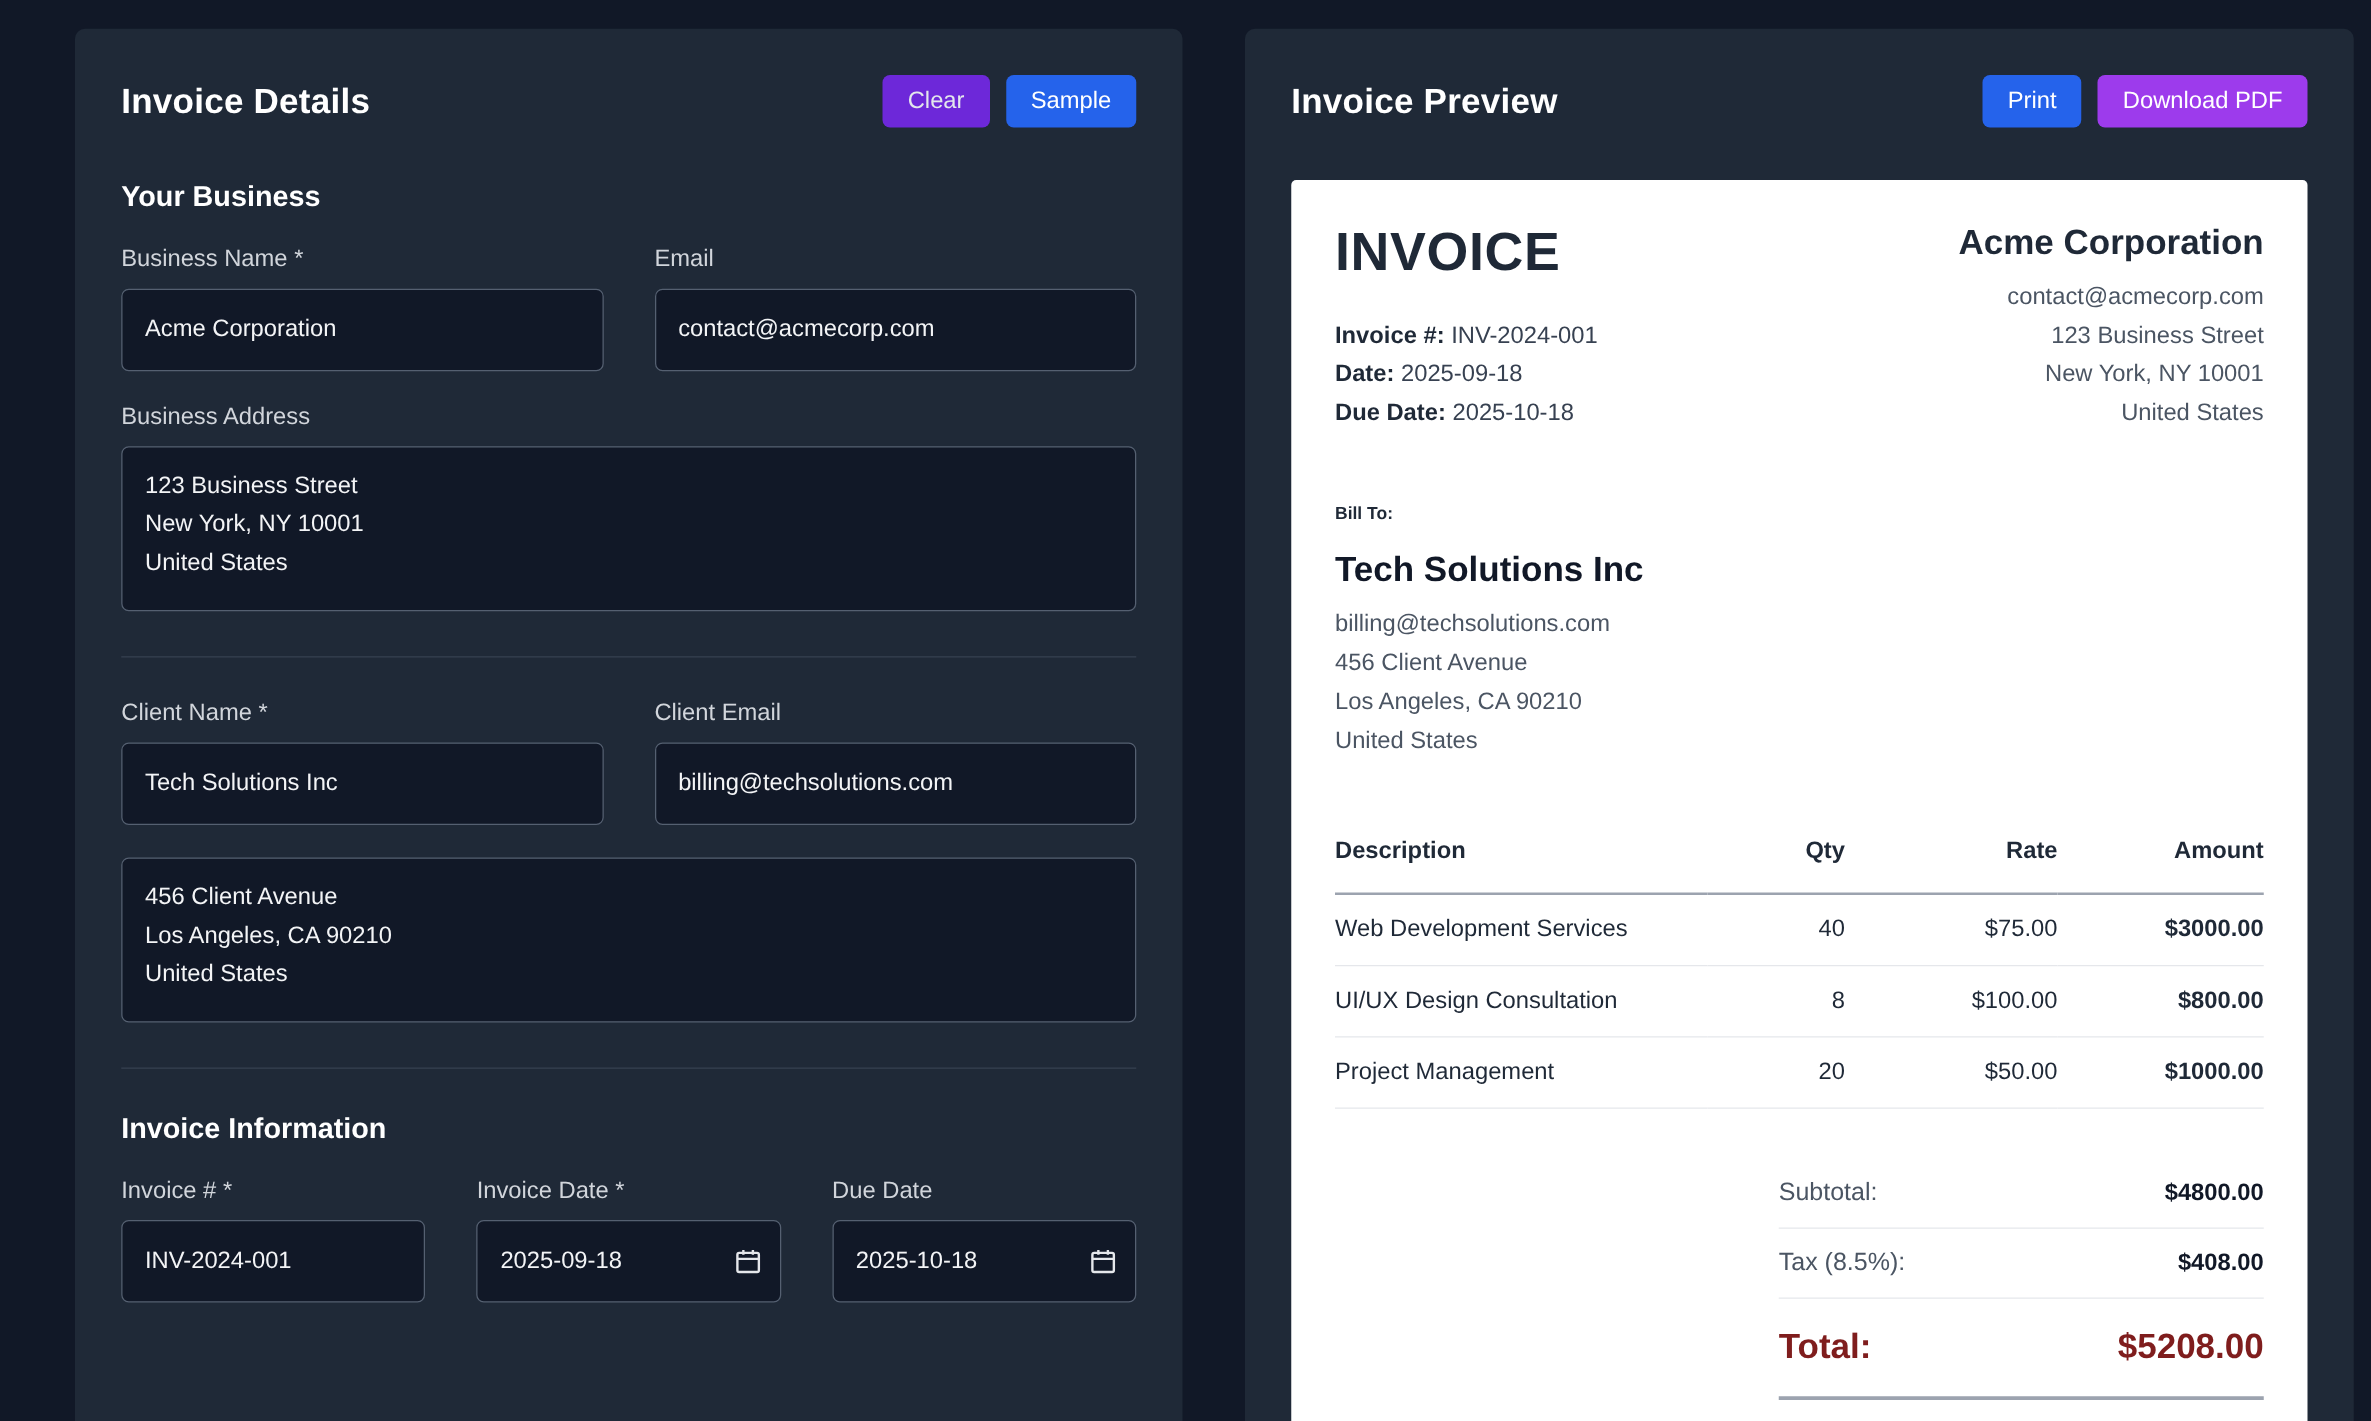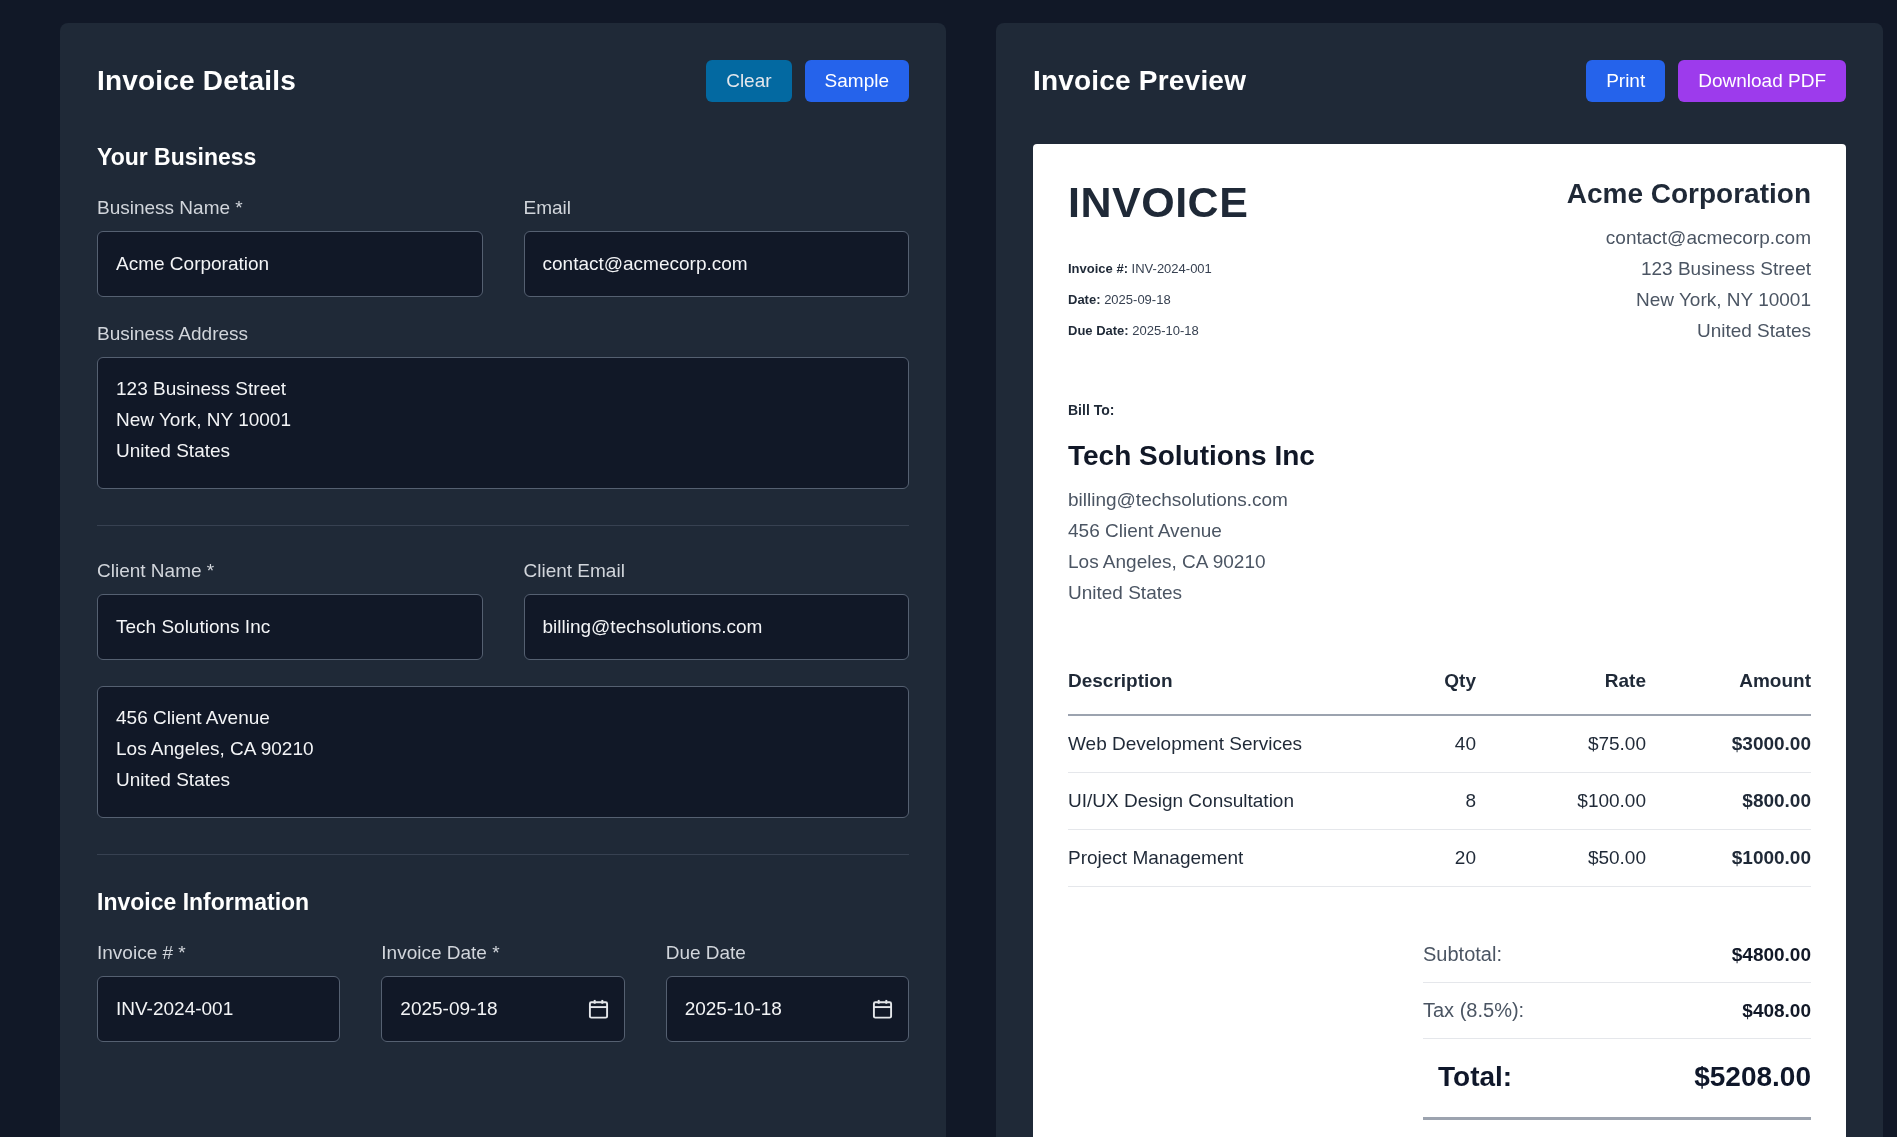--- a/index.html
+++ b/index.html
@@ -39,21 +39,21 @@
   .header-buttons { display: flex; gap: 13px; }
   .btn {
     border: none;
     border-radius: 6px;
     font-family: "Liberation Sans", sans-serif;
     font-size: 19px;
     padding: 9px 20px;
     height: 42px;
     cursor: pointer;
   }
-  .btn-gray  { background: #0369a1; color: #e3e7ec; }
+  .btn-gray  { background: #6d28d9; color: #e3e7ec; }
   .btn-blue  { background: #2563eb; color: #ffffff; }
   .btn-purple{ background: #9d3bec; color: #ffffff; }
 
   
   .section-heading {
     color: #ffffff;
     font-size: 23px;
     font-weight: 700;
     margin-bottom: 26px;
   }
@@ -108,21 +108,21 @@
     color: #1f2937;
   }
   .paper-top { display: flex; justify-content: space-between; }
   .invoice-heading {
     font-size: 43px;
     font-weight: 700;
     color: #1f2937;
     margin-bottom: 26px;
     letter-spacing: .5px;
   }
-  .meta-line { font-size: 13px; color: #374151; line-height: 31px; }
+  .meta-line { font-size: 19px; color: #374151; line-height: 31px; }
   .meta-label { font-weight: 700; color: #1f2937; }
   .paper-top-right { text-align: right; }
   .company-name {
     font-size: 28px;
     font-weight: 700;
     color: #1f2937;
     margin-bottom: 12px;
   }
   .gray-line { font-size: 19px; color: #4b5563; line-height: 31px; }
 
@@ -182,22 +182,21 @@
   .totals-row .t-label { font-size: 20px; color: #4b5563; }
   .totals-row .t-value { font-size: 19px; font-weight: 700; color: #111827; }
   .totals-row.grand {
     padding: 22px 0 24px 0;
     border-bottom: 3px solid #9ca3af;
   }
   .totals-row.grand .t-label,
   .totals-row.grand .t-value {
     font-size: 28px;
     font-weight: 700;
-    color: #0f172a;
-    margin-left: 15px;
+    color: #7f1d1d;
   }
 </style>
 </head>
 <body>
 
 <div class="page">
 
   <section class="panel panel-left">
     <div class="panel-header">
       <h1 class="panel-title">Invoice Details</h1>

